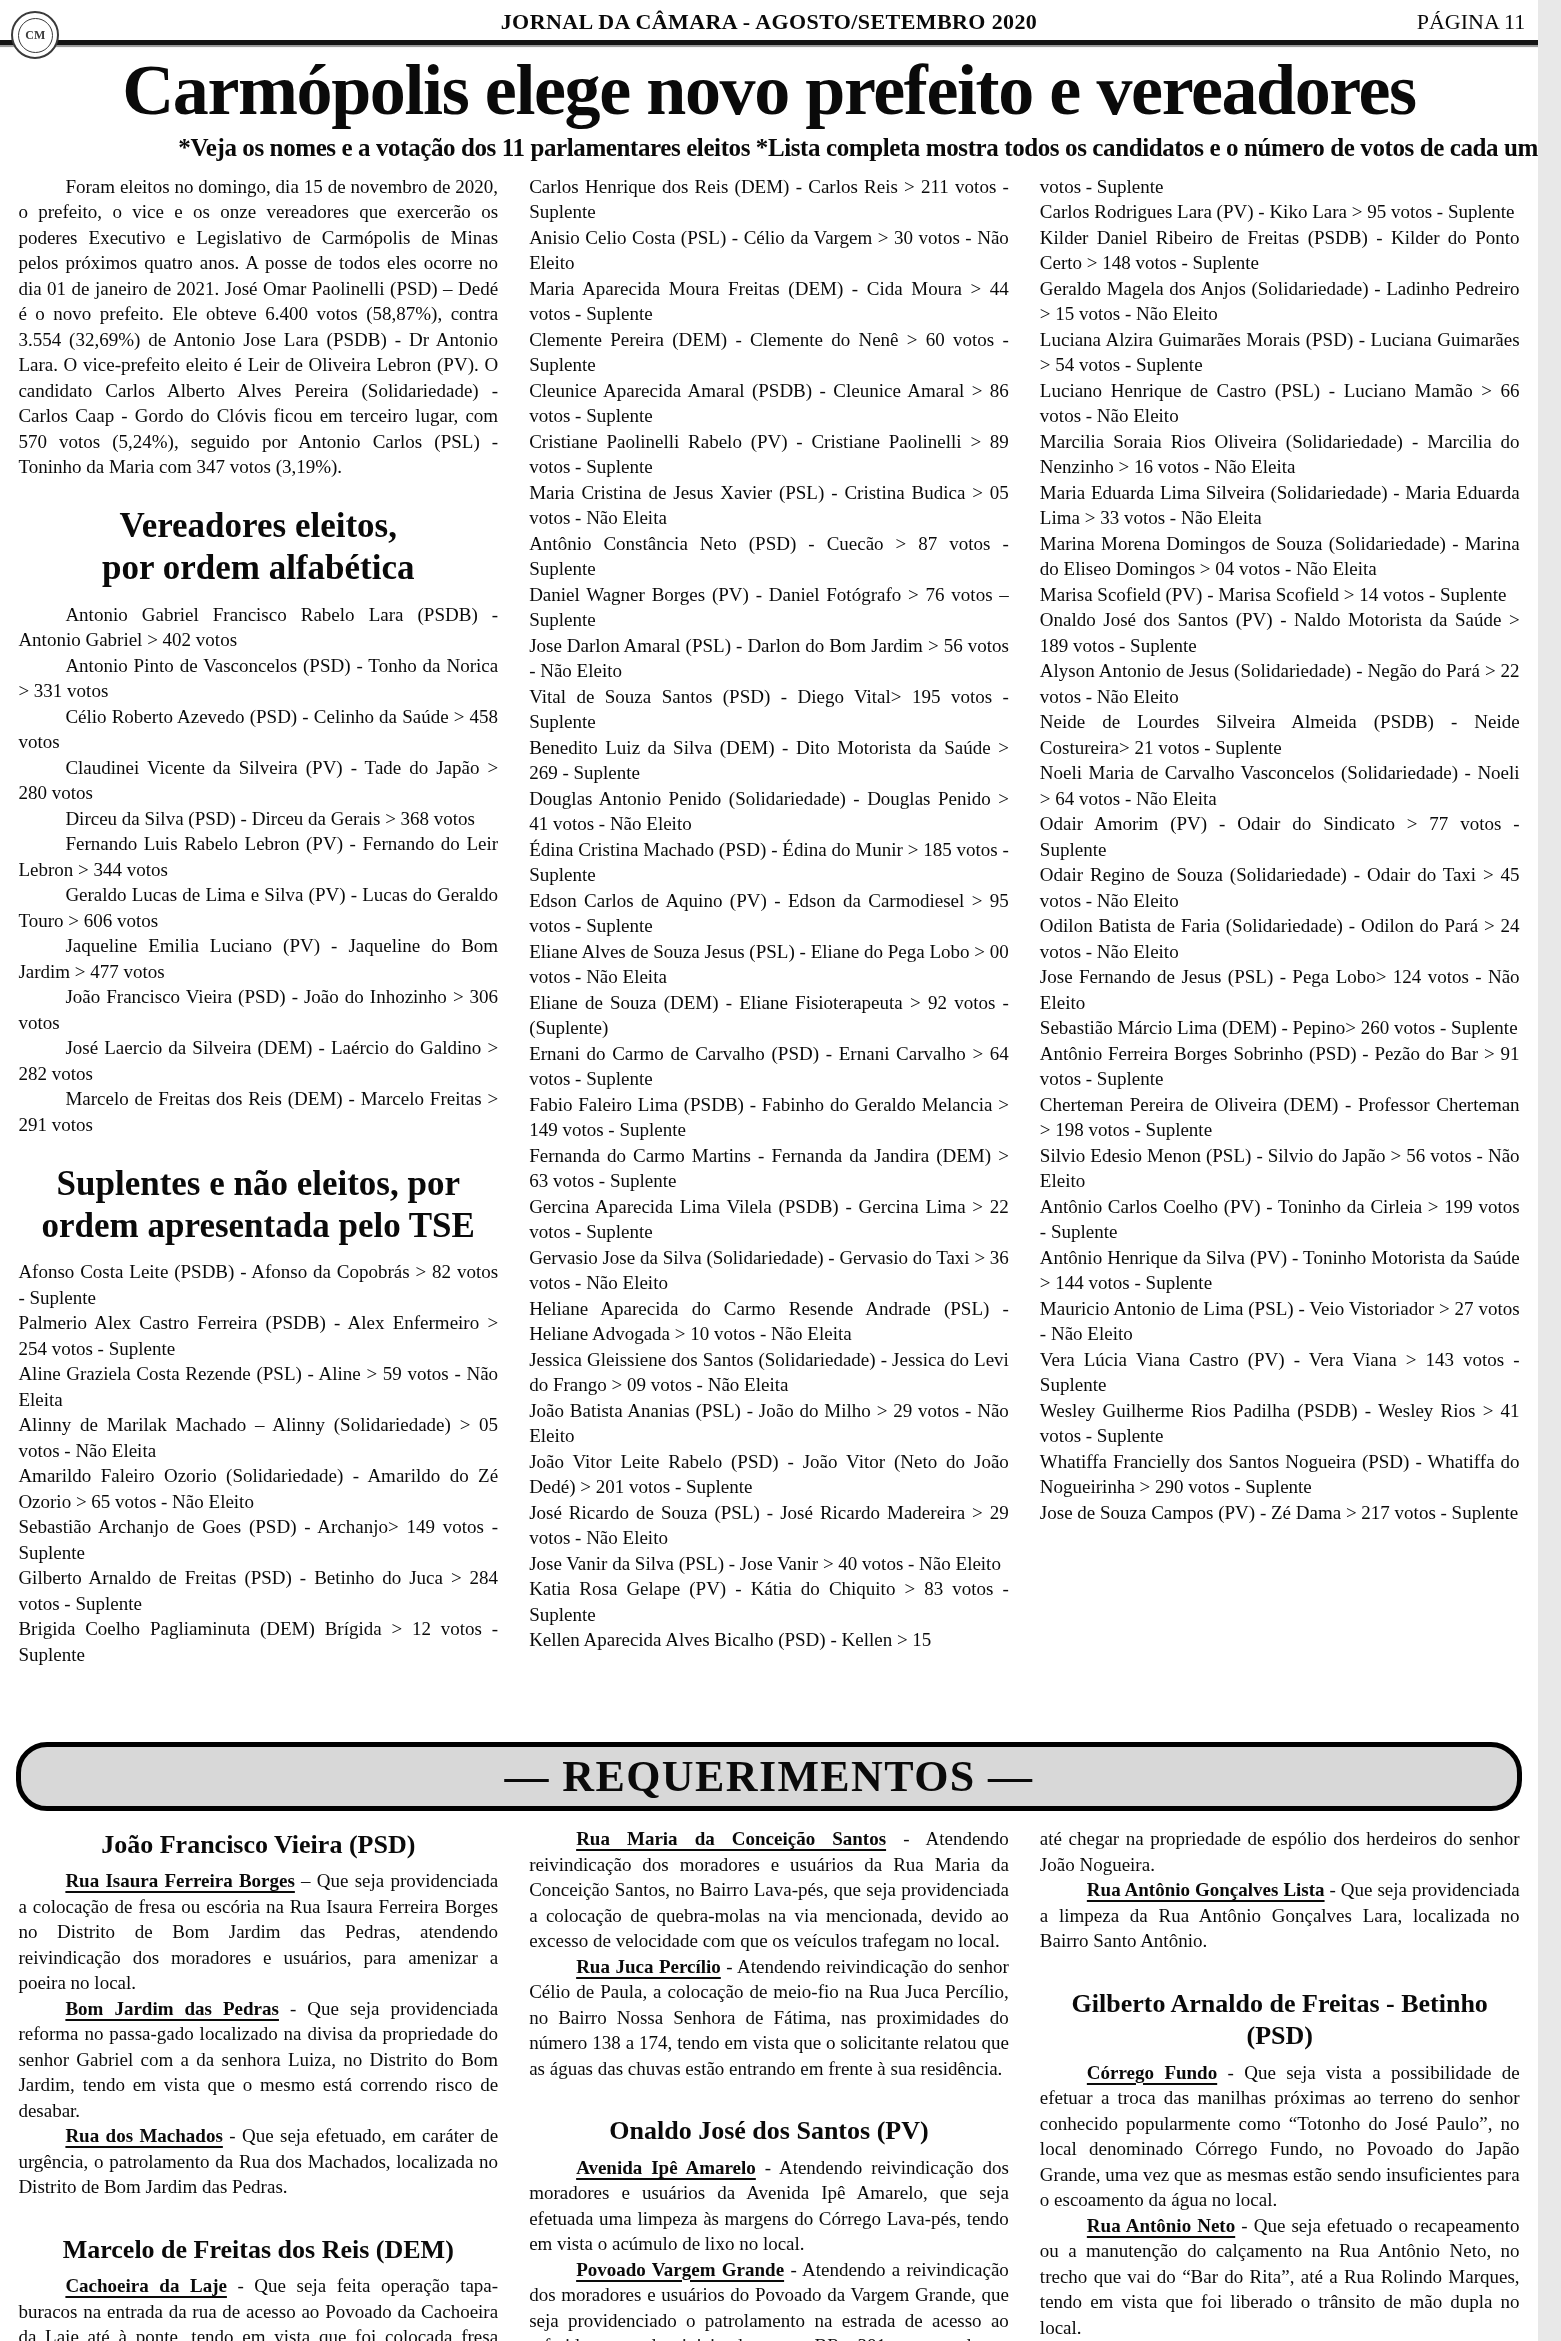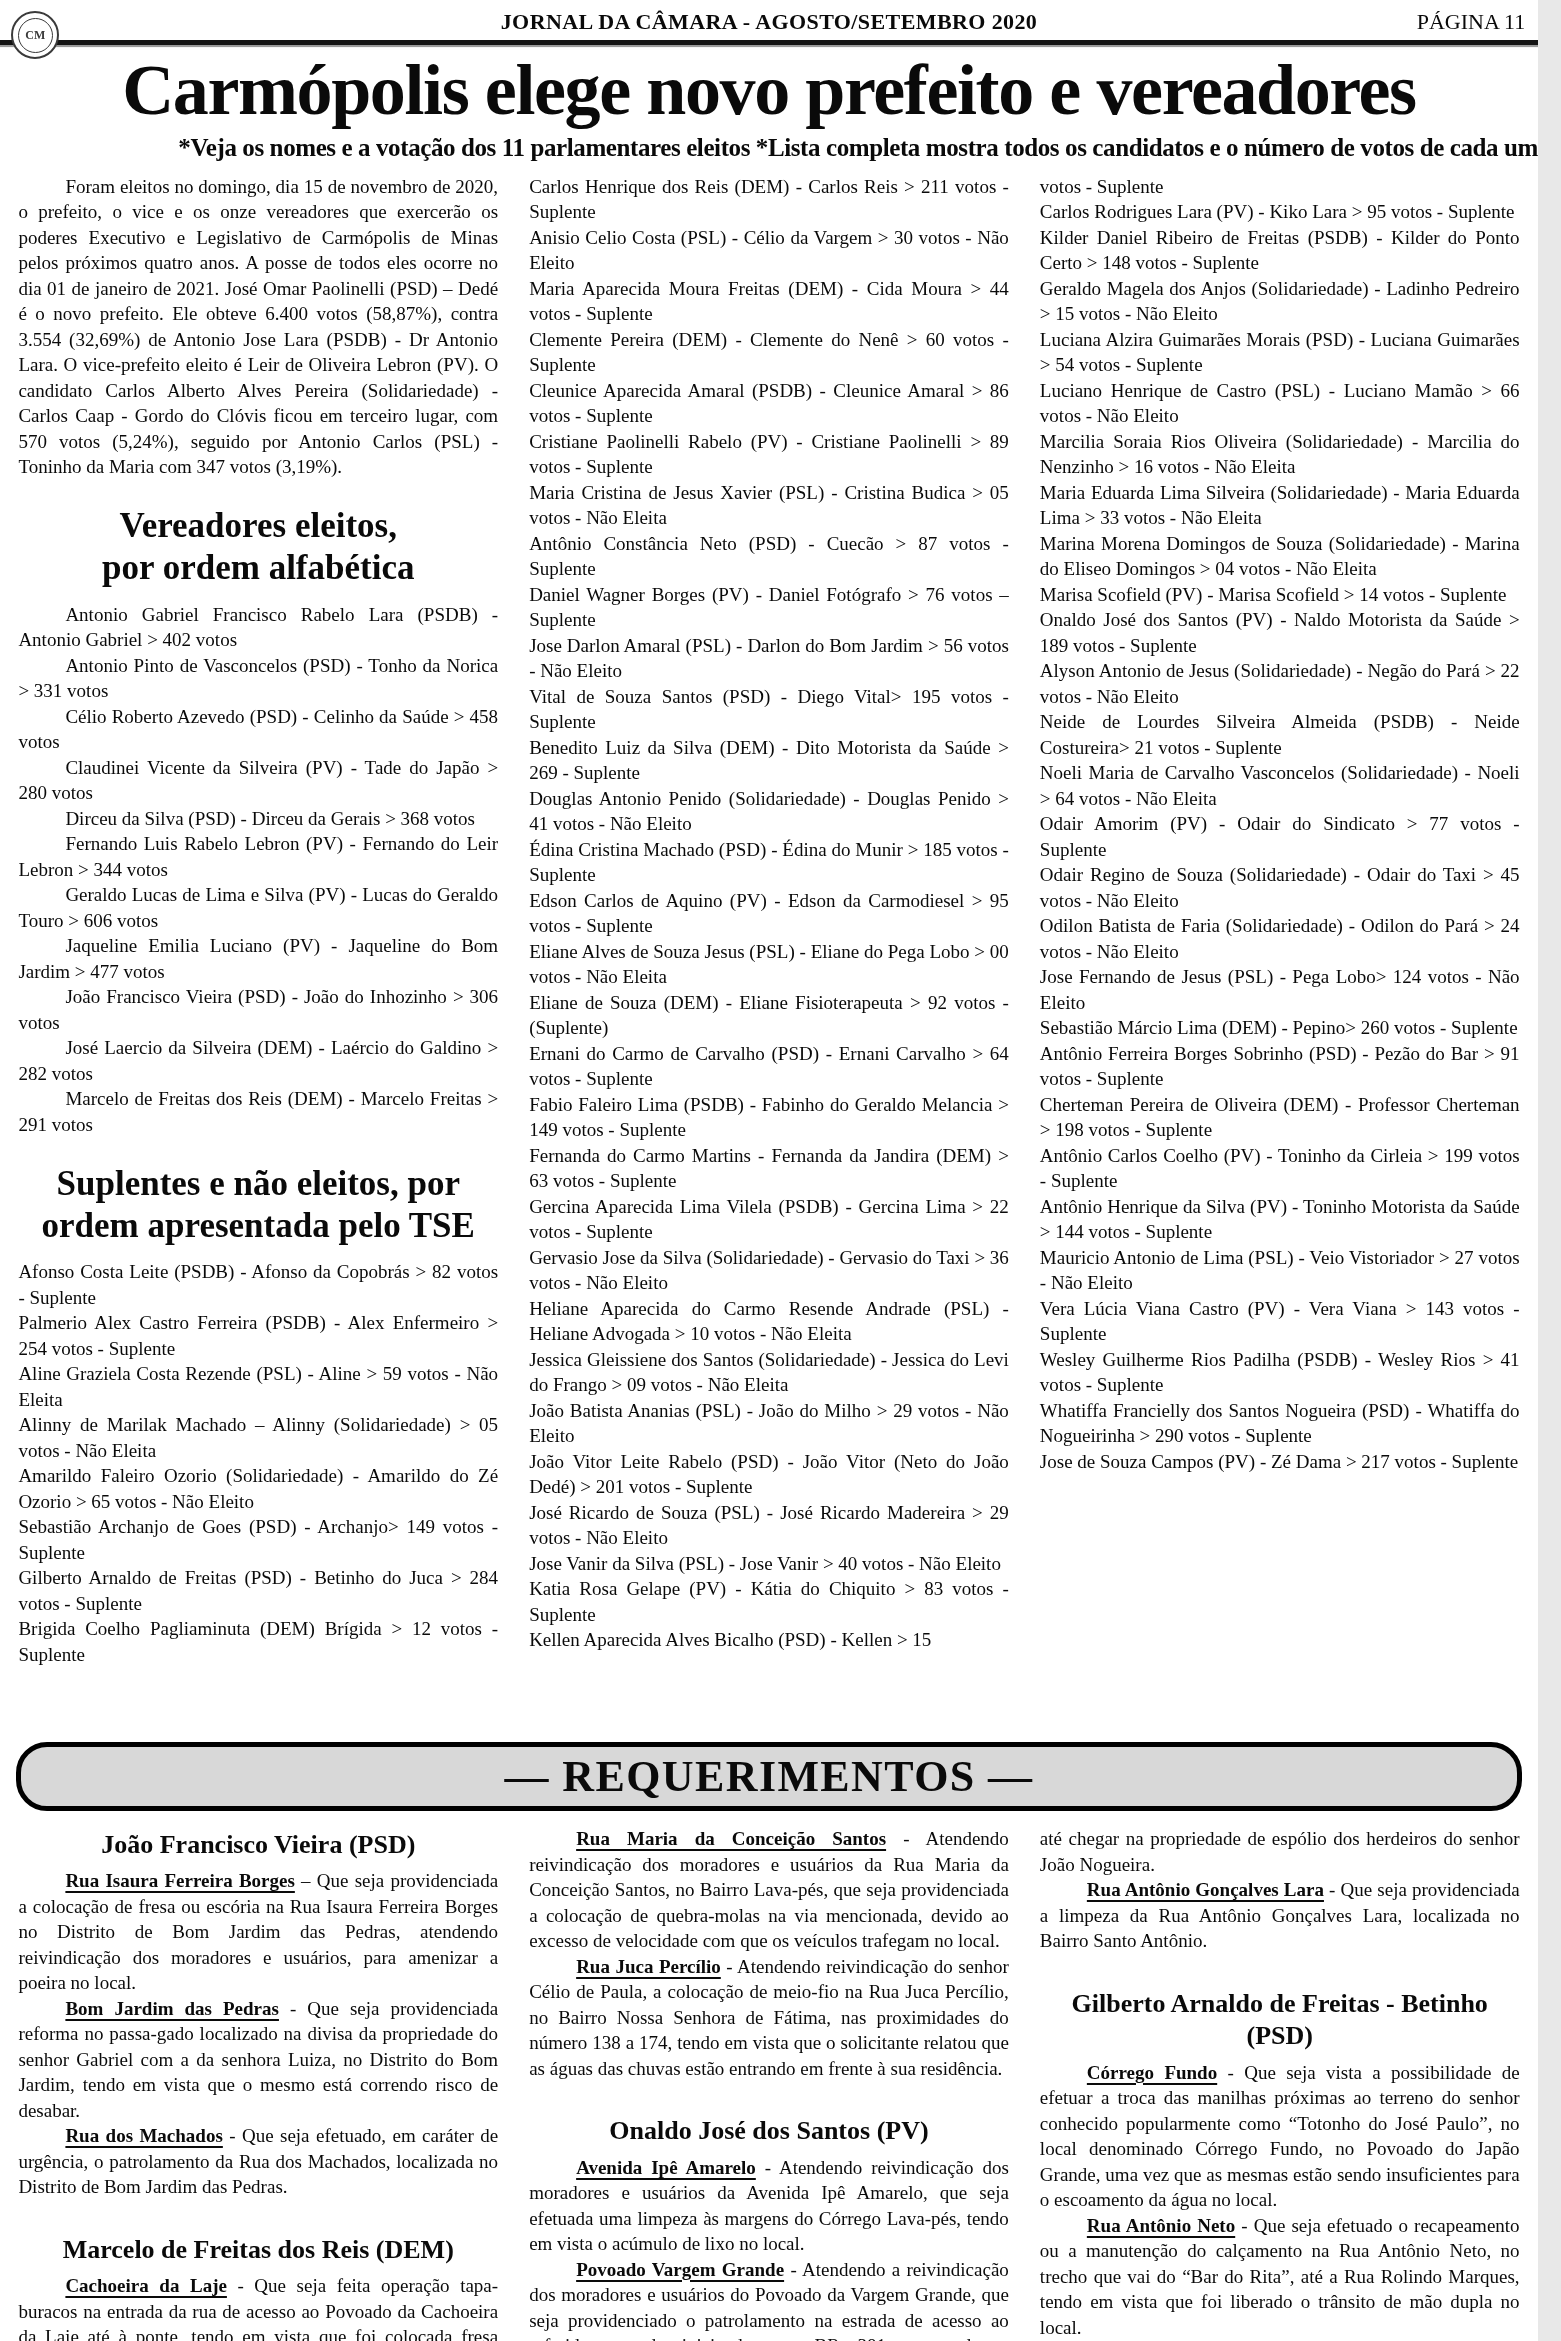--- a/index.html
+++ b/index.html
@@ -138,20 +138,21 @@
           <p>Alyson Antonio de Jesus (Solidariedade) - Negão do Pará &gt; 22 votos - Não Eleito</p>
           <p>Neide de Lourdes Silveira Almeida (PSDB) - Neide Costureira&gt; 21 votos - Suplente</p>
           <p>Noeli Maria de Carvalho Vasconcelos (Solidariedade) - Noeli &gt; 64 votos - Não Eleita</p>
           <p>Odair Amorim (PV) - Odair do Sindicato &gt; 77 votos - Suplente</p>
           <p>Odair Regino de Souza (Solidariedade) - Odair do Taxi &gt; 45 votos - Não Eleito</p>
           <p>Odilon Batista de Faria (Solidariedade) - Odilon do Pará &gt; 24 votos - Não Eleito</p>
           <p>Jose Fernando de Jesus (PSL) - Pega Lobo&gt; 124 votos - Não Eleito</p>
           <p>Sebastião Márcio Lima (DEM) - Pepino&gt; 260 votos - Suplente</p>
           <p>Antônio Ferreira Borges Sobrinho (PSD) - Pezão do Bar &gt; 91 votos - Suplente</p>
           <p>Cherteman Pereira de Oliveira (DEM) - Professor Cherteman &gt; 198 votos - Suplente</p>
+          <p>Silvio Edesio Menon (PSL) - Silvio do Japão &gt; 56 votos - Não Eleito</p>
           <p>Antônio Carlos Coelho (PV) - Toninho da Cirleia &gt; 199 votos - Suplente</p>
           <p>Antônio Henrique da Silva (PV) - Toninho Motorista da Saúde &gt; 144 votos - Suplente</p>
           <p>Mauricio Antonio de Lima (PSL) - Veio Vistoriador &gt; 27 votos - Não Eleito</p>
           <p>Vera Lúcia Viana Castro (PV) - Vera Viana &gt; 143 votos - Suplente</p>
           <p>Wesley Guilherme Rios Padilha (PSDB) - Wesley Rios &gt; 41 votos - Suplente</p>
           <p>Whatiffa Francielly dos Santos Nogueira (PSD) - Whatiffa do Nogueirinha &gt; 290 votos - Suplente</p>
           <p>Jose de Souza Campos (PV) - Zé Dama &gt; 217 votos - Suplente</p>
         </div>
     </div>
   </section>
@@ -174,21 +175,21 @@
 
     <p class="rp ind"><b><u>Rua Maria da Conceição Santos</u></b><span> - Atendendo reivindicação dos moradores e usuários da Rua Maria da Conceição Santos, no Bairro Lava-pés, que seja providenciada a colocação de quebra-molas na via mencionada, devido ao excesso de velocidade com que os veículos trafegam no local.</span></p>
         <p class="rp ind"><b><u>Rua Juca Percílio</u></b><span> - Atendendo reivindicação do senhor Célio de Paula, a colocação de meio-fio na Rua Juca Percílio, no Bairro Nossa Senhora de Fátima, nas proximidades do número 138 a 174, tendo em vista que o solicitante relatou que as águas das chuvas estão entrando em frente à sua residência.</span></p>
         <h3><span>Onaldo José dos Santos (PV)</span></h3>
         <p class="rp ind"><b><u>Avenida Ipê Amarelo</u></b><span> - Atendendo reivindicação dos moradores e usuários da Avenida Ipê Amarelo, que seja efetuada uma limpeza às margens do Córrego Lava-pés, tendo em vista o acúmulo de lixo no local.</span></p>
         <p class="rp ind"><b><u>Povoado Vargem Grande</u></b><span> - Atendendo a reivindicação dos moradores e usuários do Povoado da Vargem Grande, que seja providenciado o patrolamento na estrada de acesso ao referido povoado, iniciando-se na BR- 381 e pegando os galhos</span></p>
       </div>
     <div class="col rcol">
 
     <p class="rp"><span>até chegar na propriedade de espólio dos herdeiros do senhor João Nogueira.</span></p>
-        <p class="rp ind"><b><u>Rua Antônio Gonçalves Lara</u></b><span> - Que seja providenciada a limpeza da Rua Antônio Gonçalves Lara, localizada no Bairro Santo Antônio.</span></p>
+        <p class="rp ind"><b><u>Rua Antônio Gonçalves Lista</u></b><span> - Que seja providenciada a limpeza da Rua Antônio Gonçalves Lara, localizada no Bairro Santo Antônio.</span></p>
         <h3><span>Gilberto Arnaldo de Freitas - Betinho (PSD)</span></h3>
         <p class="rp ind"><b><u>Córrego Fundo</u></b><span> - Que seja vista a possibilidade de efetuar a troca das manilhas próximas ao terreno do senhor conhecido popularmente como “Totonho do José Paulo”, no local denominado Córrego Fundo, no Povoado do Japão Grande, uma vez que as mesmas estão sendo insuficientes para o escoamento da água no local.</span></p>
         <p class="rp ind"><b><u>Rua Antônio Neto</u></b><span> - Que seja efetuado o recapeamento ou a manutenção do calçamento na Rua Antônio Neto, no trecho que vai do “Bar do Rita”, até a Rua Rolindo Marques, tendo em vista que foi liberado o trânsito de mão dupla no local.</span></p>
         <p class="rp ind"></p>
       </div>
   </section>
 
 </div>
 
 

